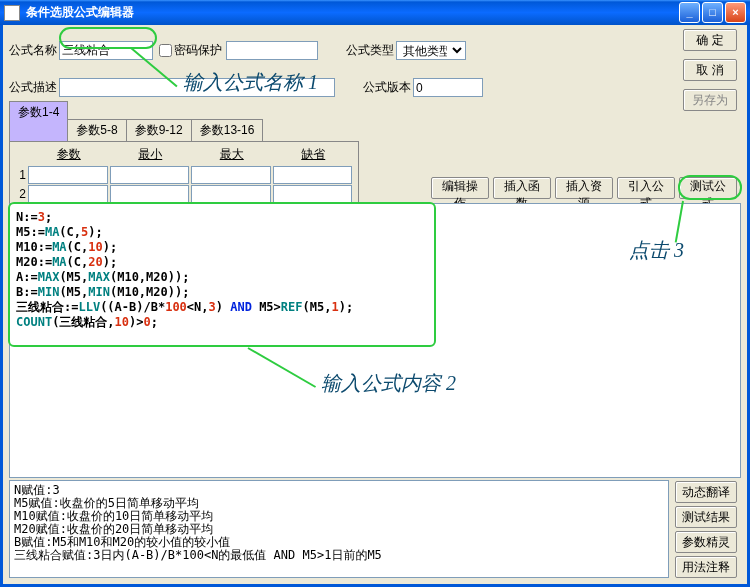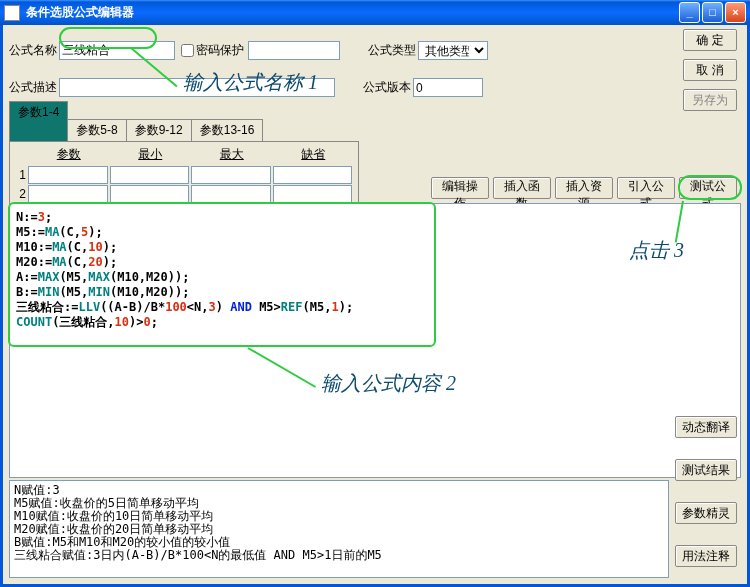--- a/index.html
+++ b/index.html
@@ -58,21 +58,21 @@
 }
 .lbl { margin-right: 2px; }
 input[type=text], select {
   font-family: inherit;
   font-size: 12px;
   height: 19px;
   border: 1px solid #7f9db9;
   background: #fff;
   padding: 0 2px;
 }
-.name-input { width: 116px; }
+.name-input { width: 94px; }
 .pwd-input { width: 92px; margin-left: 4px;}
 .type-select { width: 70px; }
 .ver-input { width: 70px; }
 .btn {
   font-family: inherit;
   font-size: 12px;
   height: 22px;
   background: #ece9d8;
   border: 1px solid #888;
   border-radius: 2px;
@@ -98,21 +98,21 @@
 .tabrow { display: flex; }
 .tab {
   font-size: 12px;
   padding: 2px 8px;
   border: 1px solid #888;
   border-bottom: none;
   background: #ece9d8;
   margin-right: -1px;
   cursor: default;
 }
-.tab.active { background: #0f766e; position: relative; z-index: 2; }
+.tab.active { background: #c4b5fd; position: relative; z-index: 2; }
 .tab.inactive { background: #ece9d8; margin-top: 18px; }
 .param-panel {
   border: 1px solid #888;
   background: #ece9d8;
   padding: 4px 4px 6px 4px;
 }
 .param-hdr { display: flex; text-decoration: underline; }
 .param-hdr div { flex: 1; text-align: center; font-size: 12px; padding-bottom: 2px;}
 .param-hdr .numcol { flex: 0 0 14px; }
 .param-row { display: flex; margin-top: 1px; align-items: center;}
@@ -152,24 +152,24 @@
   background: #fff;
   border: 1px solid #7f9db9;
   font-family: "宋体", SimSun, monospace;
   font-size: 12px;
   padding: 3px 4px;
   line-height: 13px;
   overflow: hidden;
 }
 .sidebtns {
   position: absolute;
-  right: 10px; bottom: 17px;
+  right: 10px; bottom: 6px;
   display: flex;
   flex-direction: column;
-  gap: 21px;
+  gap: 3px;
   align-items: flex-end;
 }
 .sidebtns .btn { width: 62px; }
 .anno-green {
   position: absolute;
   border: 2px solid #2ecc40;
   pointer-events: none;
 }
 .anno-text {
   position: absolute;

